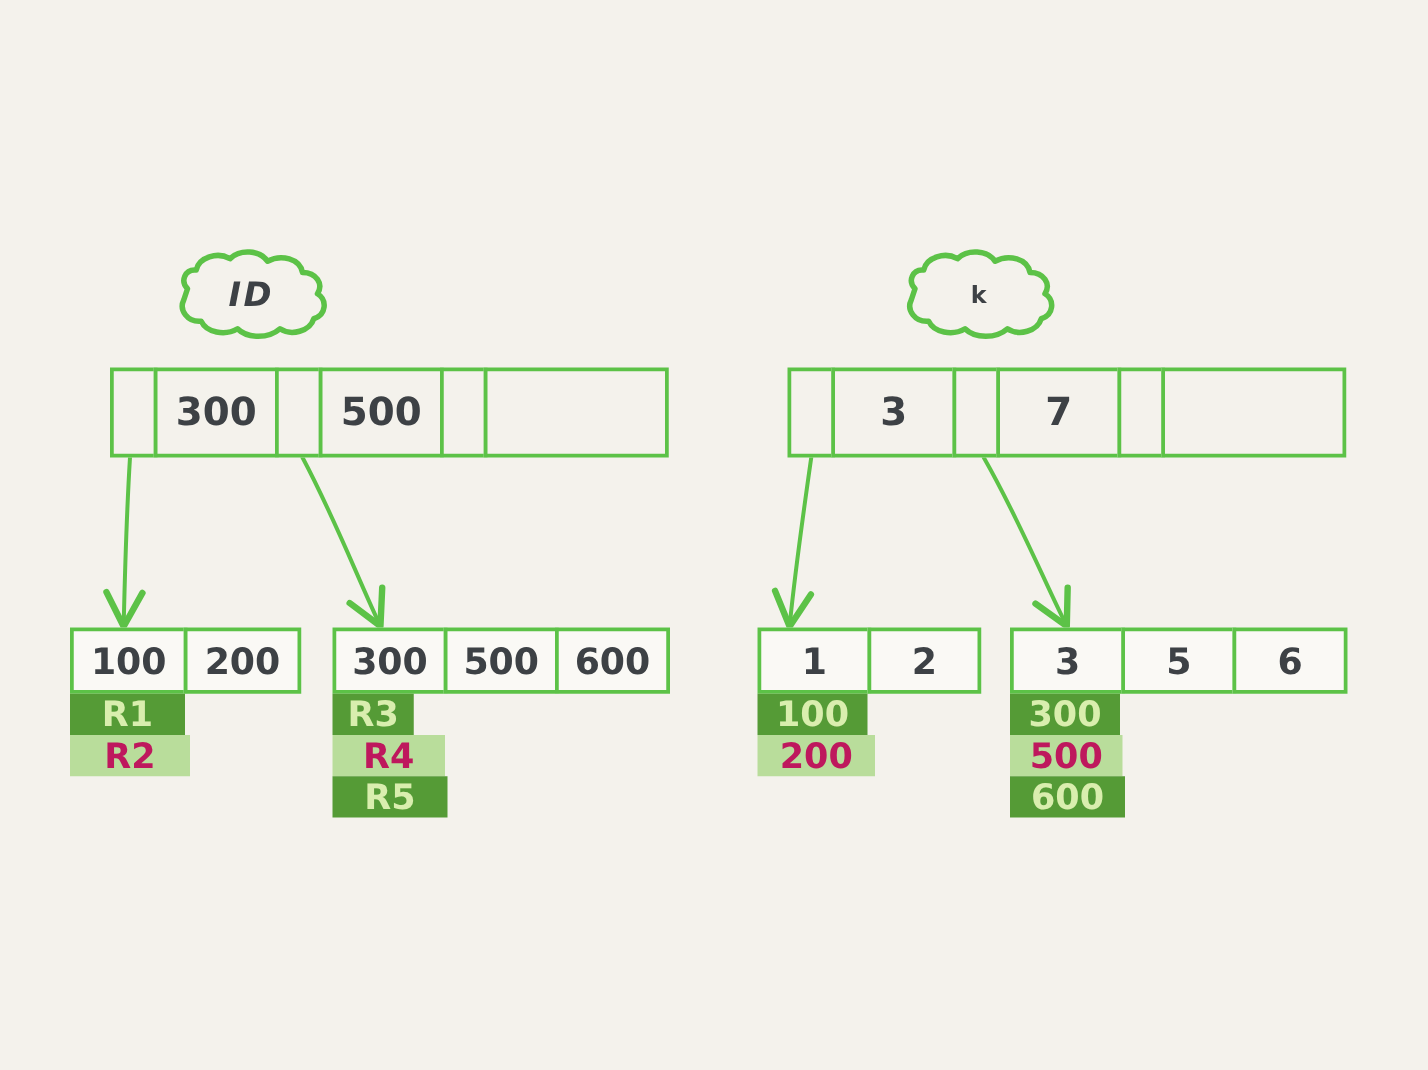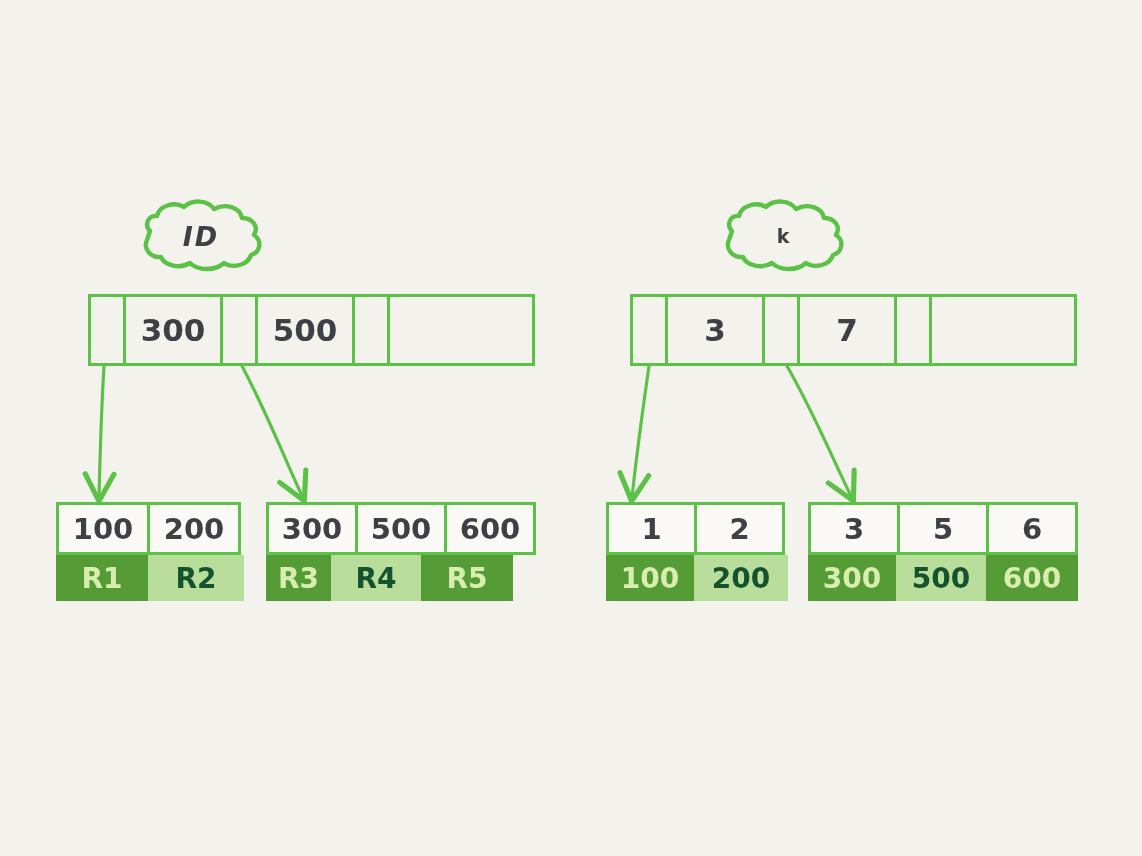--- a/index.html
+++ b/index.html
@@ -90,32 +90,33 @@
     justify-content: center;
     font-size: 29px;
     font-weight: bold;
     color: #3d4145;
     font-family: "DejaVu Sans", sans-serif;
   }
   .leaf-key:first-child { margin-left: 0; }
   .leaf-vals {
     display: flex;
     height: 46px;
+    flex-direction: column;
   }
   .leaf-val {
     box-sizing: border-box;
     display: flex;
     align-items: center;
     justify-content: center;
     font-size: 28px;
     font-weight: bold;
     font-family: "DejaVu Sans", sans-serif;
   }
   .leaf-val.dark { background: #559b36; color: #d9eeae; }
-  .leaf-val.light { background: #b9dd9b; color: #14532d; }
+  .leaf-val.light { background: #b9dd9b; color: #be185d; }
 
   
   #arrows {
     position: absolute;
     top: 0; left: 0;
     width: 1142px;
     height: 856px;
     pointer-events: none;
   }
 </style>

